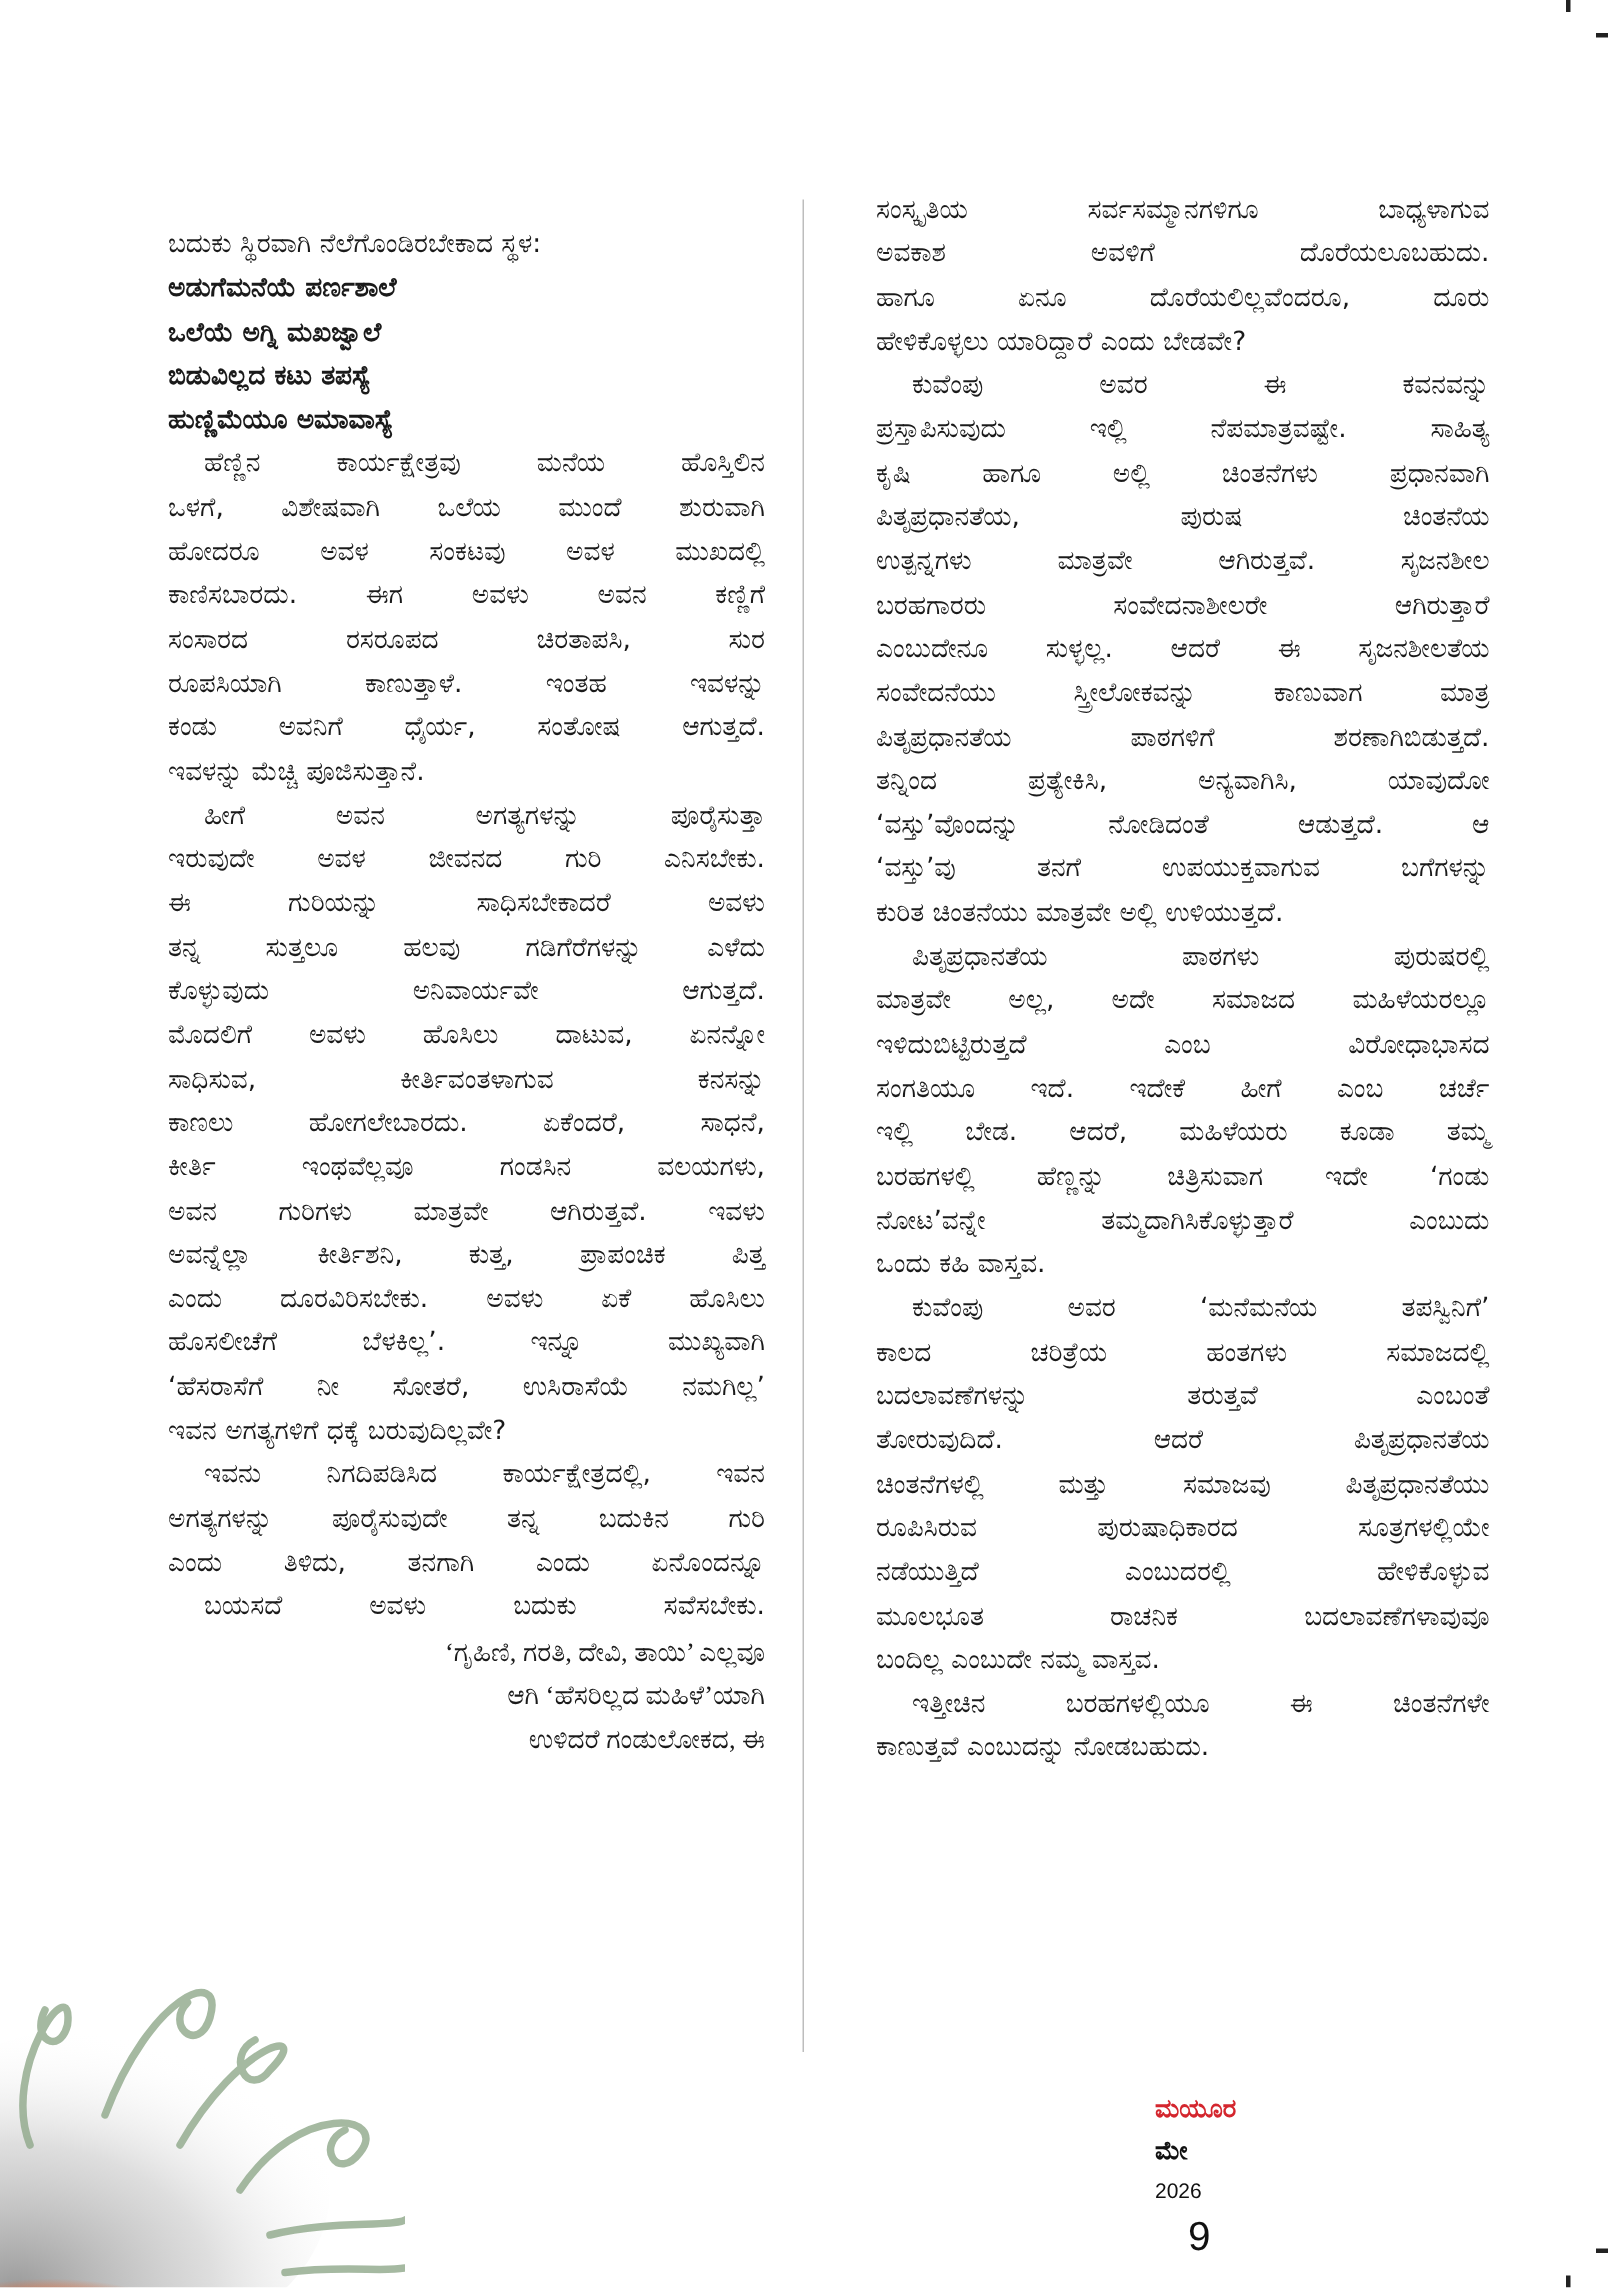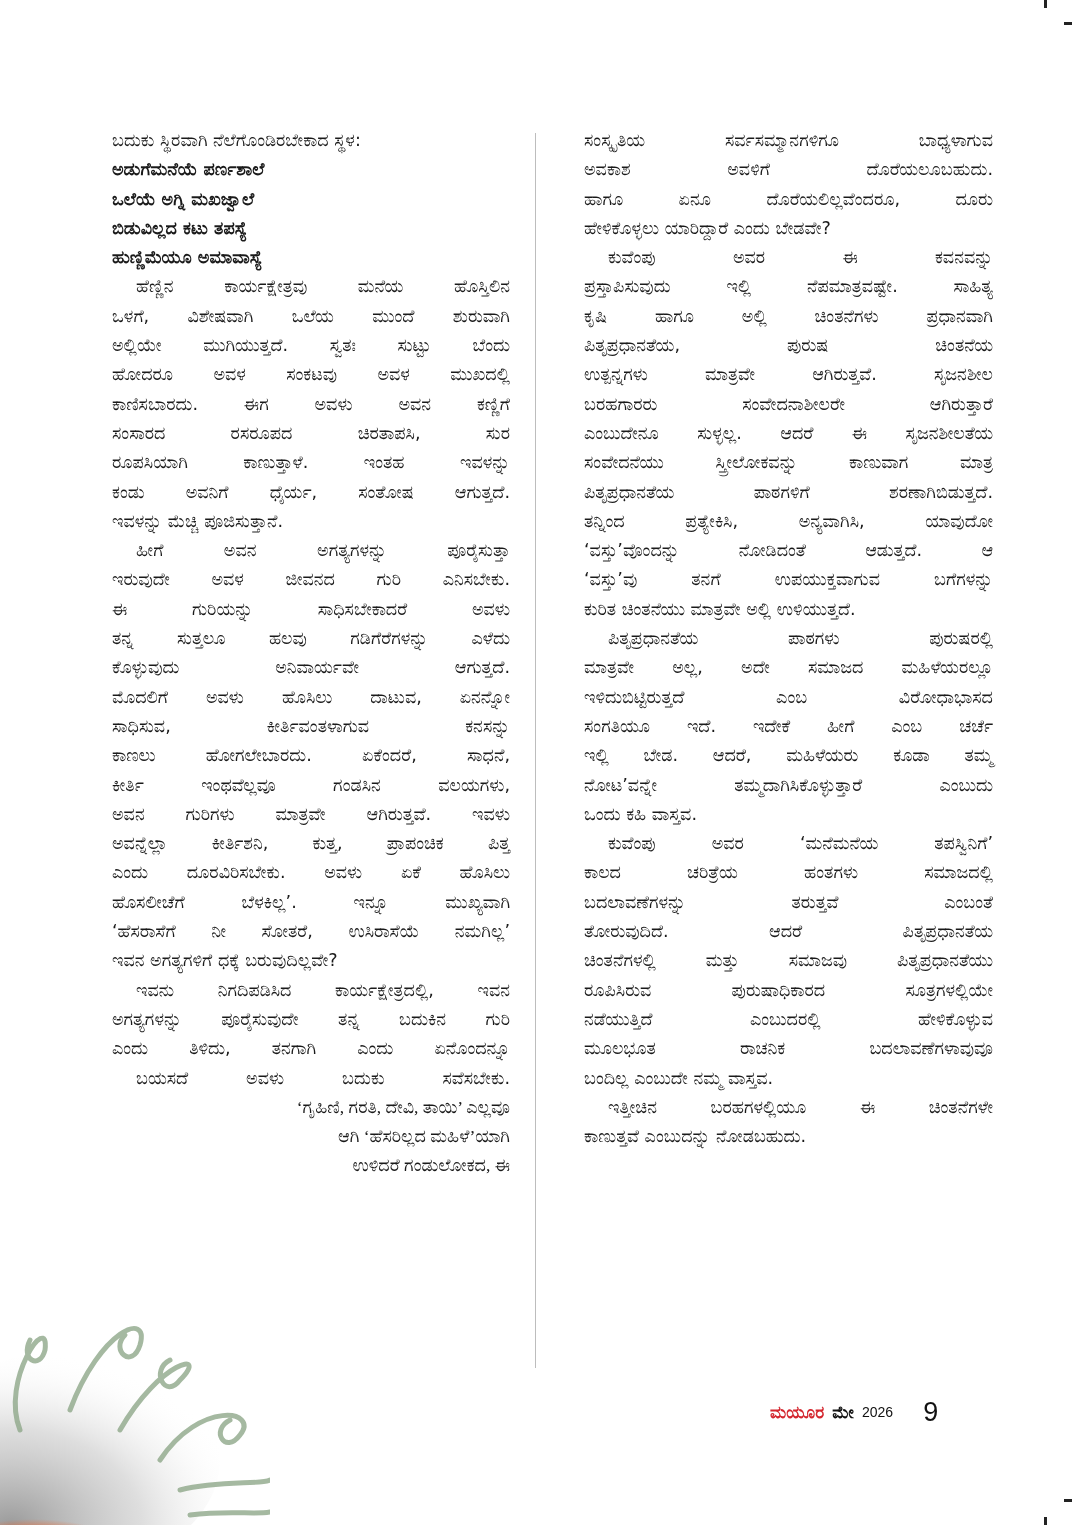--- a/index.html
+++ b/index.html
@@ -6,34 +6,34 @@
     body {
       width: 1072px; height: 1525px; position: relative; overflow: hidden;
       font-family: "DejaVu Sans", sans-serif; color: #1a1a1a;
     }
     .crop-mark { position: absolute; background: #222; }
     .col {
       position: absolute; top: 126px;
       font-size: 17.6px; line-height: 29.3px;
       text-align: justify;
     }
-    .col-left { left: 112px; width: 398px; }
+    .col-left { left: 112px; width: 398px; margin-top: 23px; }
     .col-right { left: 584px; width: 409px; }
     .divider {
       position: absolute; left: 535px; top: 133px; width: 1px; height: 1235px;
       background: #bdbdbd;
     }
     .line { display: block; white-space: nowrap; text-align-last: justify; }
     .line.last { text-align-last: left; }
     .line.indent { padding-left: 24px; }
     .line.bold { font-weight: bold; text-align-last: left; }
     .line.right { text-align: right; text-align-last: right; font-family: Liberation Serif, serif; }
     .footer {
       position: absolute; top: 1396px; left: 770px; height: 32px;
-      display: flex; align-items: center; gap: 8px;
+      display: flex; align-items: flex-start; gap: 8px; flex-direction: column;
     }
     .mag-name { color: #d4262e; font-weight: bold; font-size: 17px; }
     .month { font-size: 17px; font-weight: bold; color: #111; }
     .year { font-family: "Liberation Sans", sans-serif; font-size: 14px; color: #111; }
     .page-num { font-family: "Liberation Sans", sans-serif; font-size: 27px; color: #111; margin-left: 22px; }
     .flower { position: absolute; left: 0; top: 1290px; width: 270px; height: 235px; }
   </style>
 </head>
 <body>
 
@@ -68,21 +68,20 @@
 </svg>
 
 <div class="col col-left" id="col-left">
     <span class="line last">ಬದುಕು ಸ್ಥಿರವಾಗಿ ನೆಲೆಗೊಂಡಿರಬೇಕಾದ ಸ್ಥಳ:</span>
     <span class="line bold">ಅಡುಗೆಮನೆಯೆ ಪರ್ಣಶಾಲೆ</span>
     <span class="line bold">ಒಲೆಯೆ ಅಗ್ನಿ ಮಖಜ್ವಾಲೆ</span>
     <span class="line bold">ಬಿಡುವಿಲ್ಲದ ಕಟು ತಪಸ್ಯೆ</span>
     <span class="line bold">ಹುಣ್ಣಿಮೆಯೂ ಅಮಾವಾಸ್ಯೆ</span>
     <span class="line indent">ಹೆಣ್ಣಿನ ಕಾರ್ಯಕ್ಷೇತ್ರವು ಮನೆಯ ಹೊಸ್ತಿಲಿನ</span>
     <span class="line">ಒಳಗೆ, ವಿಶೇಷವಾಗಿ ಒಲೆಯ ಮುಂದೆ ಶುರುವಾಗಿ</span>
-    <span class="line">ಅಲ್ಲಿಯೇ ಮುಗಿಯುತ್ತದೆ. ಸ್ವತಃ ಸುಟ್ಟು ಬೆಂದು</span>
     <span class="line">ಹೋದರೂ ಅವಳ ಸಂಕಟವು ಅವಳ ಮುಖದಲ್ಲಿ</span>
     <span class="line">ಕಾಣಿಸಬಾರದು. ಈಗ ಅವಳು ಅವನ ಕಣ್ಣಿಗೆ</span>
     <span class="line">ಸಂಸಾರದ ರಸರೂಪದ ಚಿರತಾಪಸಿ, ಸುರ</span>
     <span class="line">ರೂಪಸಿಯಾಗಿ ಕಾಣುತ್ತಾಳೆ. ಇಂತಹ ಇವಳನ್ನು</span>
     <span class="line">ಕಂಡು ಅವನಿಗೆ ಧೈರ್ಯ, ಸಂತೋಷ ಆಗುತ್ತದೆ.</span>
     <span class="line last">ಇವಳನ್ನು ಮೆಚ್ಚಿ ಪೂಜಿಸುತ್ತಾನೆ.</span>
     <span class="line indent">ಹೀಗೆ ಅವನ ಅಗತ್ಯಗಳನ್ನು ಪೂರೈಸುತ್ತಾ</span>
     <span class="line">ಇರುವುದೇ ಅವಳ ಜೀವನದ ಗುರಿ ಎನಿಸಬೇಕು.</span>
     <span class="line">ಈ ಗುರಿಯನ್ನು ಸಾಧಿಸಬೇಕಾದರೆ ಅವಳು</span>
     <span class="line">ತನ್ನ ಸುತ್ತಲೂ ಹಲವು ಗಡಿಗೆರೆಗಳನ್ನು ಎಳೆದು</span>
@@ -124,20 +123,21 @@
     <span class="line">ಪಿತೃಪ್ರಧಾನತೆಯ ಪಾಠಗಳಿಗೆ ಶರಣಾಗಿಬಿಡುತ್ತದೆ.</span>
     <span class="line">ತನ್ನಿಂದ ಪ್ರತ್ಯೇಕಿಸಿ, ಅನ್ಯವಾಗಿಸಿ, ಯಾವುದೋ</span>
     <span class="line">‘ವಸ್ತು’ವೊಂದನ್ನು ನೋಡಿದಂತೆ ಆಡುತ್ತದೆ. ಆ</span>
     <span class="line">‘ವಸ್ತು’ವು ತನಗೆ ಉಪಯುಕ್ತವಾಗುವ ಬಗೆಗಳನ್ನು</span>
     <span class="line last">ಕುರಿತ ಚಿಂತನೆಯು ಮಾತ್ರವೇ ಅಲ್ಲಿ ಉಳಿಯುತ್ತದೆ.</span>
     <span class="line indent">ಪಿತೃಪ್ರಧಾನತೆಯ ಪಾಠಗಳು ಪುರುಷರಲ್ಲಿ</span>
     <span class="line">ಮಾತ್ರವೇ ಅಲ್ಲ, ಅದೇ ಸಮಾಜದ ಮಹಿಳೆಯರಲ್ಲೂ</span>
     <span class="line">ಇಳಿದುಬಿಟ್ಟಿರುತ್ತದೆ ಎಂಬ ವಿರೋಧಾಭಾಸದ</span>
     <span class="line">ಸಂಗತಿಯೂ ಇದೆ. ಇದೇಕೆ ಹೀಗೆ ಎಂಬ ಚರ್ಚೆ</span>
     <span class="line">ಇಲ್ಲಿ ಬೇಡ. ಆದರೆ, ಮಹಿಳೆಯರು ಕೂಡಾ ತಮ್ಮ</span>
+    <span class="line">ಬರಹಗಳಲ್ಲಿ ಹೆಣ್ಣನ್ನು ಚಿತ್ರಿಸುವಾಗ ಇದೇ ‘ಗಂಡು</span>
     <span class="line">ನೋಟ’ವನ್ನೇ ತಮ್ಮದಾಗಿಸಿಕೊಳ್ಳುತ್ತಾರೆ ಎಂಬುದು</span>
     <span class="line last">ಒಂದು ಕಹಿ ವಾಸ್ತವ.</span>
     <span class="line indent">ಕುವೆಂಪು ಅವರ ‘ಮನೆಮನೆಯ ತಪಸ್ವಿನಿಗೆ’</span>
     <span class="line">ಕಾಲದ ಚರಿತ್ರೆಯ ಹಂತಗಳು ಸಮಾಜದಲ್ಲಿ</span>
     <span class="line">ಬದಲಾವಣೆಗಳನ್ನು ತರುತ್ತವೆ ಎಂಬಂತೆ</span>
     <span class="line">ತೋರುವುದಿದೆ. ಆದರೆ ಪಿತೃಪ್ರಧಾನತೆಯ</span>
     <span class="line">ಚಿಂತನೆಗಳಲ್ಲಿ ಮತ್ತು ಸಮಾಜವು ಪಿತೃಪ್ರಧಾನತೆಯು</span>
     <span class="line">ರೂಪಿಸಿರುವ ಪುರುಷಾಧಿಕಾರದ ಸೂತ್ರಗಳಲ್ಲಿಯೇ</span>
     <span class="line">ನಡೆಯುತ್ತಿದೆ ಎಂಬುದರಲ್ಲಿ ಹೇಳಿಕೊಳ್ಳುವ</span>
     <span class="line">ಮೂಲಭೂತ ರಾಚನಿಕ ಬದಲಾವಣೆಗಳಾವುವೂ</span>

